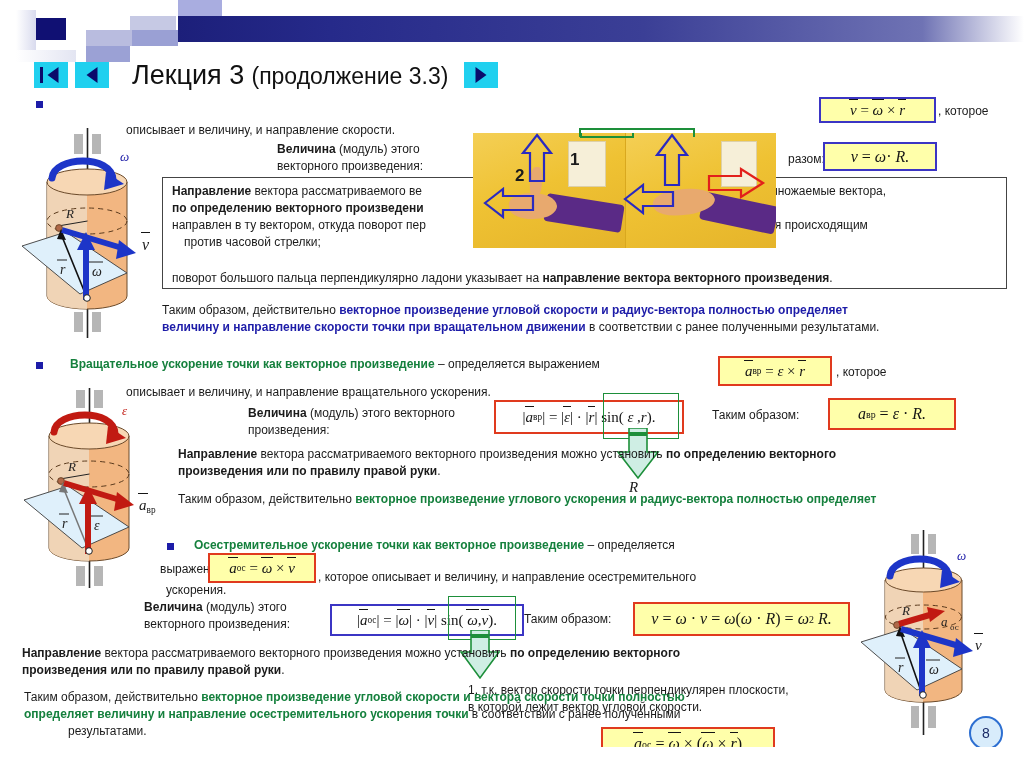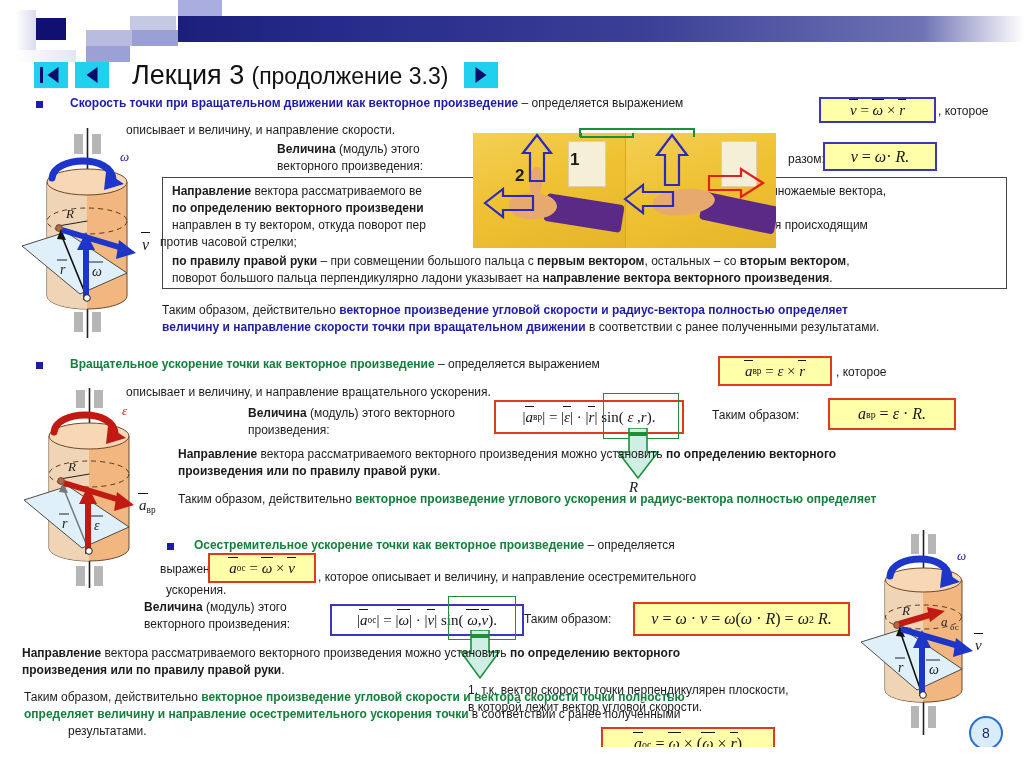--- a/index.html
+++ b/index.html
@@ -113,23 +113,20 @@
     <div class="slide-title">
       <span class="big">Лекция 3</span>
       <span class="small">(продолжение 3.3)</span>
     </div>
     <div class="navbtn fwd">
       <span class="tri tri-right"></span>
     </div>
   </div>
 
   <div class="bullet" style="left:36px;top:101px;"></div>
-  <div class="txt" style="left:70px;top:96px;">
-    <span class="darkblue-b">Скорость точки при вращательном движении как векторное произведение</span><span> – определяется выражением</span>
-  </div>
 
   <div class="fbox blue-br" style="left:819px;top:97px;width:113px;height:22px;font-size:15px;">
     <span class="it"><span class="ov ov2">v</span></span>&nbsp;=&nbsp;<span class="it"><span class="ov ov2">ω</span></span>&nbsp;×&nbsp;<span class="it"><span class="ov ov2">r</span></span>
   </div>
   <div class="txt" style="left:938px;top:104px;">, которое</div>
 
   <div class="txt" style="left:126px;top:123px;">описывает и величину, и направление скорости.</div>
 
   <div class="txt" style="left:277px;top:142px;">
     <span class="b">Величина</span><span> (модуль) этого</span>
@@ -188,25 +185,22 @@
   <div class="callout" style="left:162px;top:177px;width:843px;height:110px;"></div>
 
   <div class="txt" style="left:172px;top:184px;">
     <span class="b">Направление</span><span> вектора рассматриваемого ве</span>
   </div>
   <div class="txt" style="left:712px;top:184px;">ой через умножаемые вектора,</div>
 
   <div class="txt b" style="left:172px;top:201px;">по определению векторного произведени</div>
   <div class="txt" style="left:172px;top:218px;">направлен в ту вектором, откуда поворот пер</div>
   <div class="txt" style="left:737px;top:218px;">кажется происходящим</div>
-  <div class="txt" style="left:160px;top:235px;">против часовой стрелки;</div>
-
-  <div class="txt" style="left:172px;top:254px;">
-    <span class="b">по правилу правой руки</span><span> – при совмещении большого пальца с </span><span class="b">первым вектором</span><span>, остальных – со </span><span class="b">вторым вектором</span><span>,</span>
-  </div>
+  <div class="txt" style="left:184px;top:235px;">против часовой стрелки;</div>
+
   <div class="txt" style="left:172px;top:271px;">
     <span>поворот большого пальца перпендикулярно ладони указывает на </span><span class="b">направление вектора векторного произведения</span><span>.</span>
   </div>
 
   <div class="photo" style="left:473px;top:133px;width:303px;height:115px;">
     <div class="ph-half ph-l"></div>
     <div class="ph-half ph-r"></div>
     <div class="card" style="left:95px;top:8px;width:36px;height:44px;"></div>
     <div class="card" style="left:248px;top:8px;width:34px;height:44px;"></div>
 

